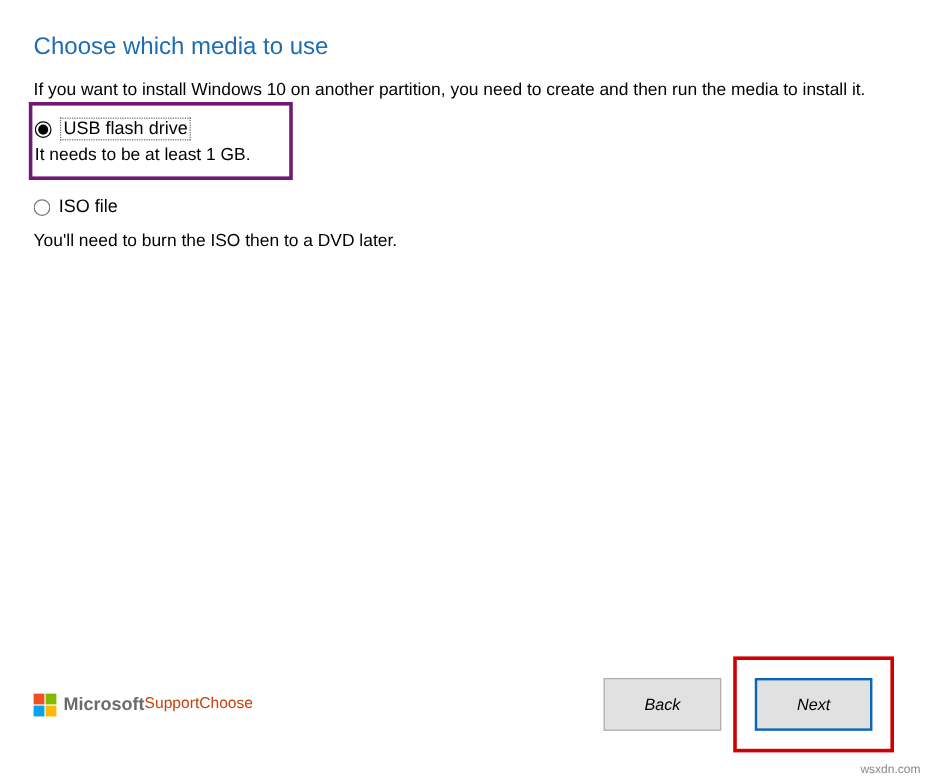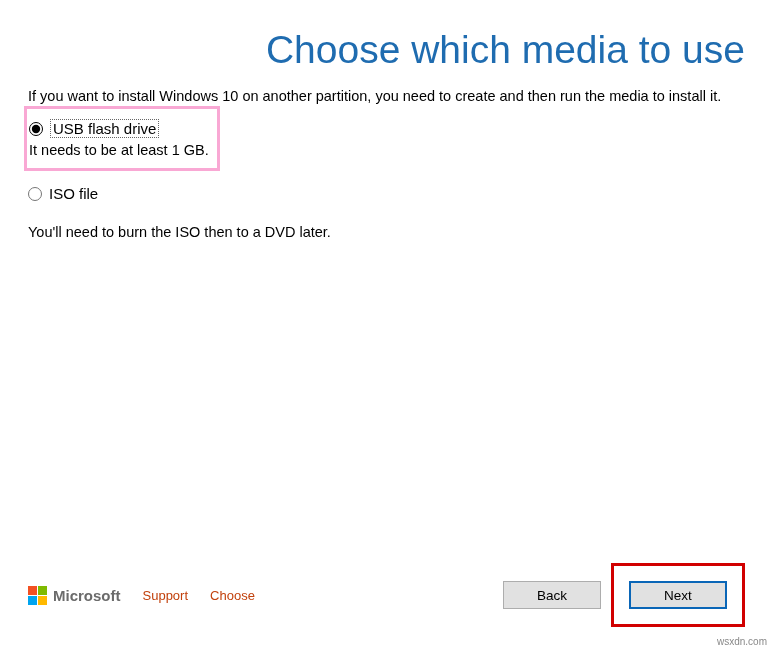--- a/index.html
+++ b/index.html
@@ -13,34 +13,33 @@
       width: 773px;
       height: 651px;
       position: relative;
       overflow: hidden;
     }
     .content {
       padding: 28px 28px 0 28px;
     }
     .title {
       color: #1f6cb0;
-      font-size: 39px;
+      font-size: 20px;
       font-weight: 400;
       margin-bottom: 14px;
-      text-align: right;
     }
     .subtitle {
       color: #000;
       font-size: 14.5px;
       line-height: 1.4;
     }
     .highlight-box {
-      border: 3px solid #f9a8d4;
+      border: 3px solid #701a75;
       display: inline-block;
-      padding: 10px 8px 10px 2px;
+      padding: 10px 32px 10px 2px;
       margin-left: -4px;
     }
     .radio-row {
       display: flex;
       align-items: center;
       gap: 7px;
       margin-bottom: 4px;
     }
     .radio-row input[type="radio"] {
       width: 14px;
@@ -57,35 +56,35 @@
     }
     .radio-desc {
       font-size: 14.5px;
       color: #000;
       margin-left: 0;
     }
     .option-block-2 {
       margin-top: 14px;
     }
     .option-block-2 .radio-row {
-      margin-bottom: 22px;
+      margin-bottom: 12px;
     }
     .footer {
       position: absolute;
       bottom: 24px;
       left: 28px;
       right: 28px;
       display: flex;
       align-items: center;
       justify-content: space-between;
     }
     .footer-left {
       display: flex;
-      align-items: center;
-      gap: 22px;
+      align-items: flex-start;
+      gap: 0;
     }
     .ms-brand {
       display: flex;
       align-items: center;
       gap: 6px;
     }
     .ms-logo {
       display: grid;
       grid-template-columns: 9px 9px;
       grid-template-rows: 9px 9px;
@@ -105,29 +104,30 @@
       font-size: 13px;
       cursor: pointer;
     }
     .footer-right {
       display: flex;
       align-items: center;
       gap: 10px;
     }
     .btn {
       width: 98px;
-      height: 28px;
+      height: 44px;
       background: #e1e1e1;
       border: 1px solid #adadad;
       font-size: 13.5px;
       color: #000;
       cursor: pointer;
       display: flex;
       align-items: center;
       justify-content: center;
+      font-style: italic;
     }
     .btn-next-wrap {
       border: 3px solid #d10000;
       padding: 15px;
     }
     .btn-next {
       border: 2px solid #0a66b7;
       background: #e1e1e1;
     }
     .watermark {

